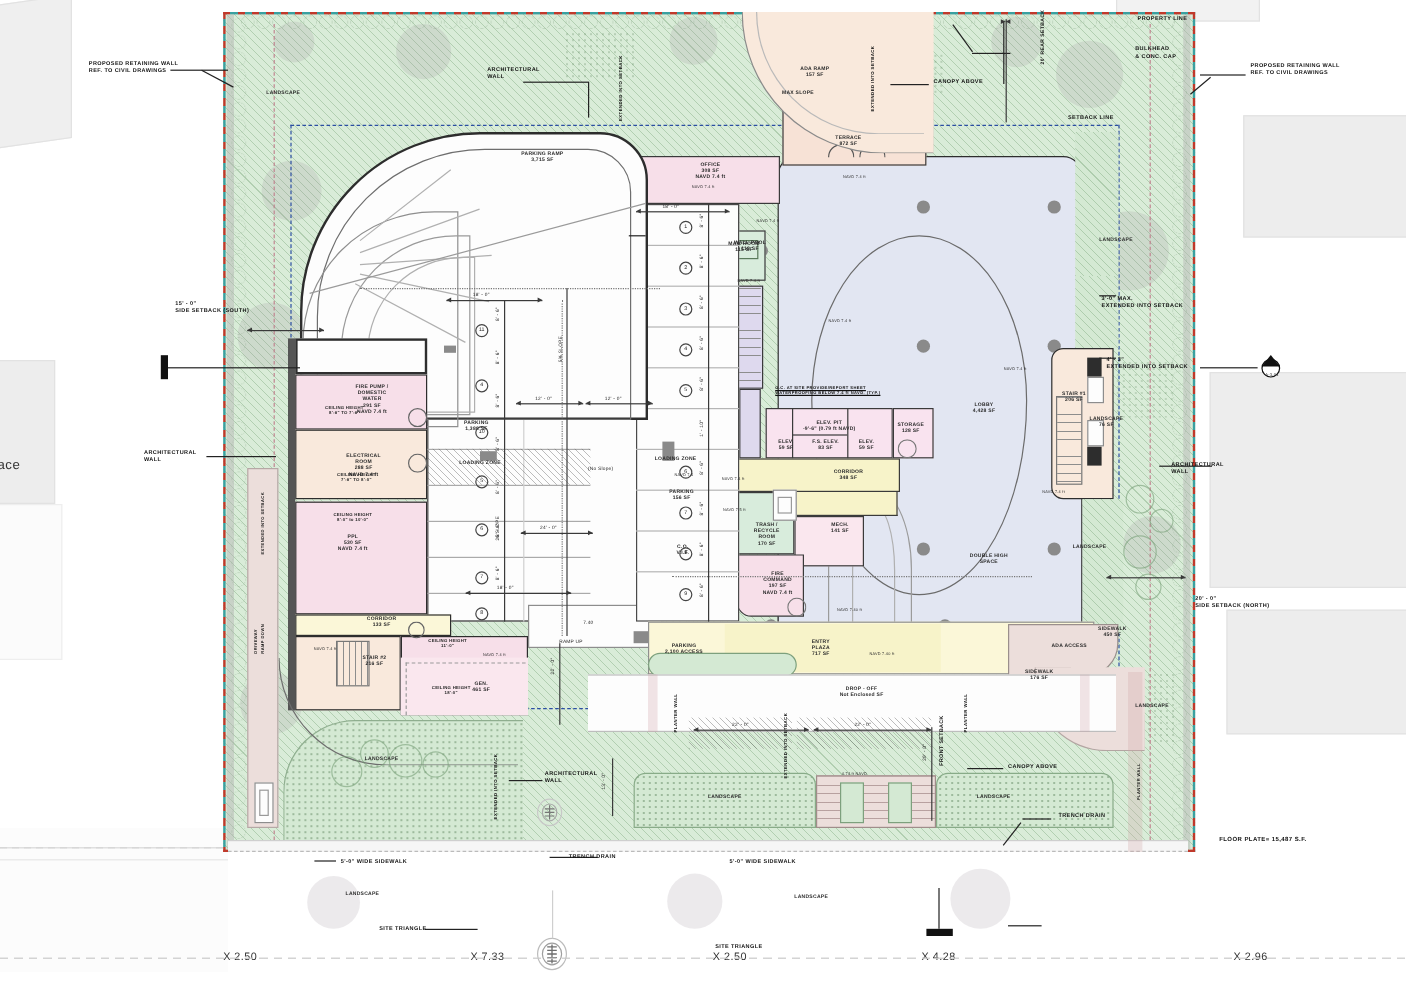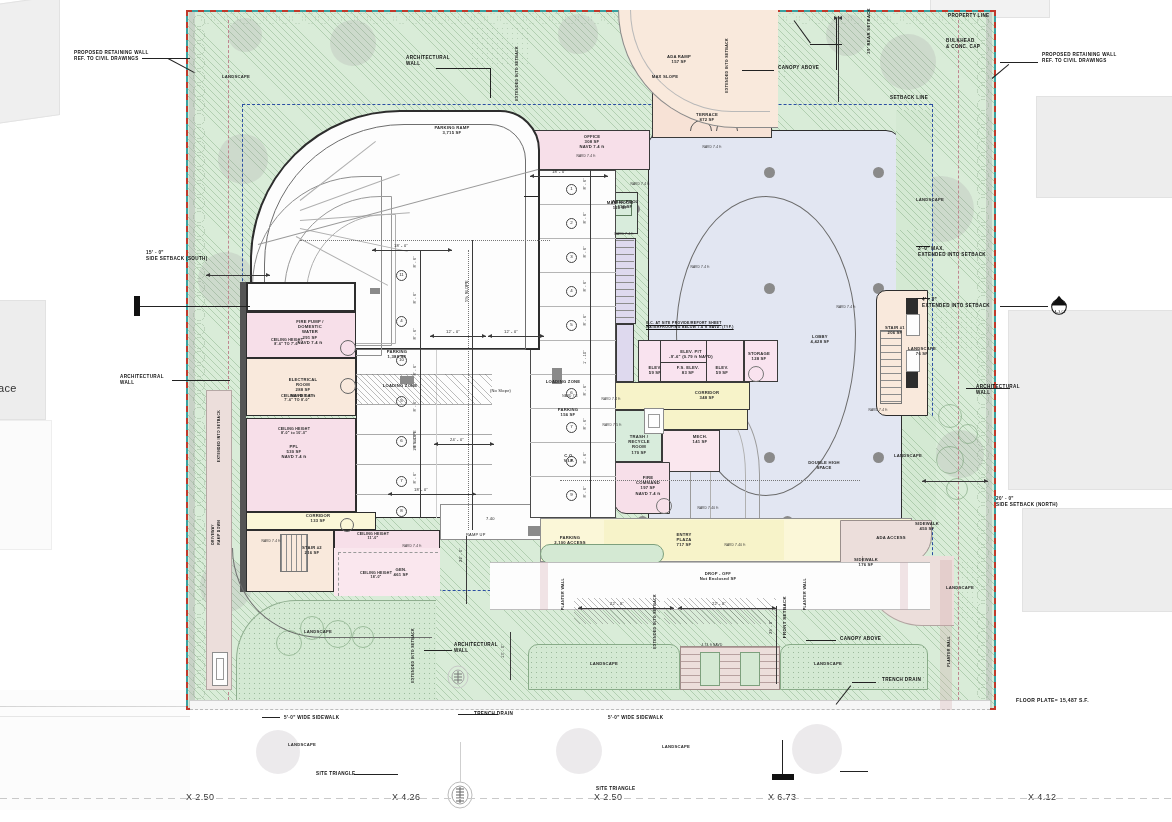--- a/index.html
+++ b/index.html
@@ -643,24 +643,24 @@
       <div class="stall" style="left: 396px; top: 355px;">10</div>
       <div class="stall" style="left: 396px; top: 270px;">11</div>
       <div class="stall" style="left: 396px; top: 316px;">4</div>
       <div class="stall" style="left: 396px; top: 396px;">5</div>
       <div class="stall" style="left: 396px; top: 436px;">6</div>
       <div class="stall" style="left: 396px; top: 476px;">7</div>
       <div class="stall" style="left: 396px; top: 506px;">8</div>
     </div>
   <div id="axis-row">
       <div class="axis" style="left: 186px; top: 792px;">X 2.50</div>
-      <div class="axis" style="left: 392px; top: 792px;">X 4.26</div>
+      <div class="axis" style="left: 392px; top: 792px;">X 7.33</div>
       <div class="axis" style="left: 594px; top: 792px;">X 2.50</div>
-      <div class="axis" style="left: 768px; top: 792px;">X 6.73</div>
-      <div class="axis" style="left: 1028px; top: 792px;">X 4.12</div>
+      <div class="axis" style="left: 768px; top: 792px;">X 4.28</div>
+      <div class="axis" style="left: 1028px; top: 792px;">X 2.96</div>
     </div>
 
   <div class="abs" style="left:0;top:798px;width:1172px;height:1px;
        background:repeating-linear-gradient(to right,#c9c9c9 0 7px,transparent 7px 12px);"></div>
   <div class="abs" style="left:0;top:706px;width:186px;height:1px;
        background:repeating-linear-gradient(to right,#d5d5d5 0 6px,transparent 6px 10px);"></div>
 
 </div>
 
 </body></html>

